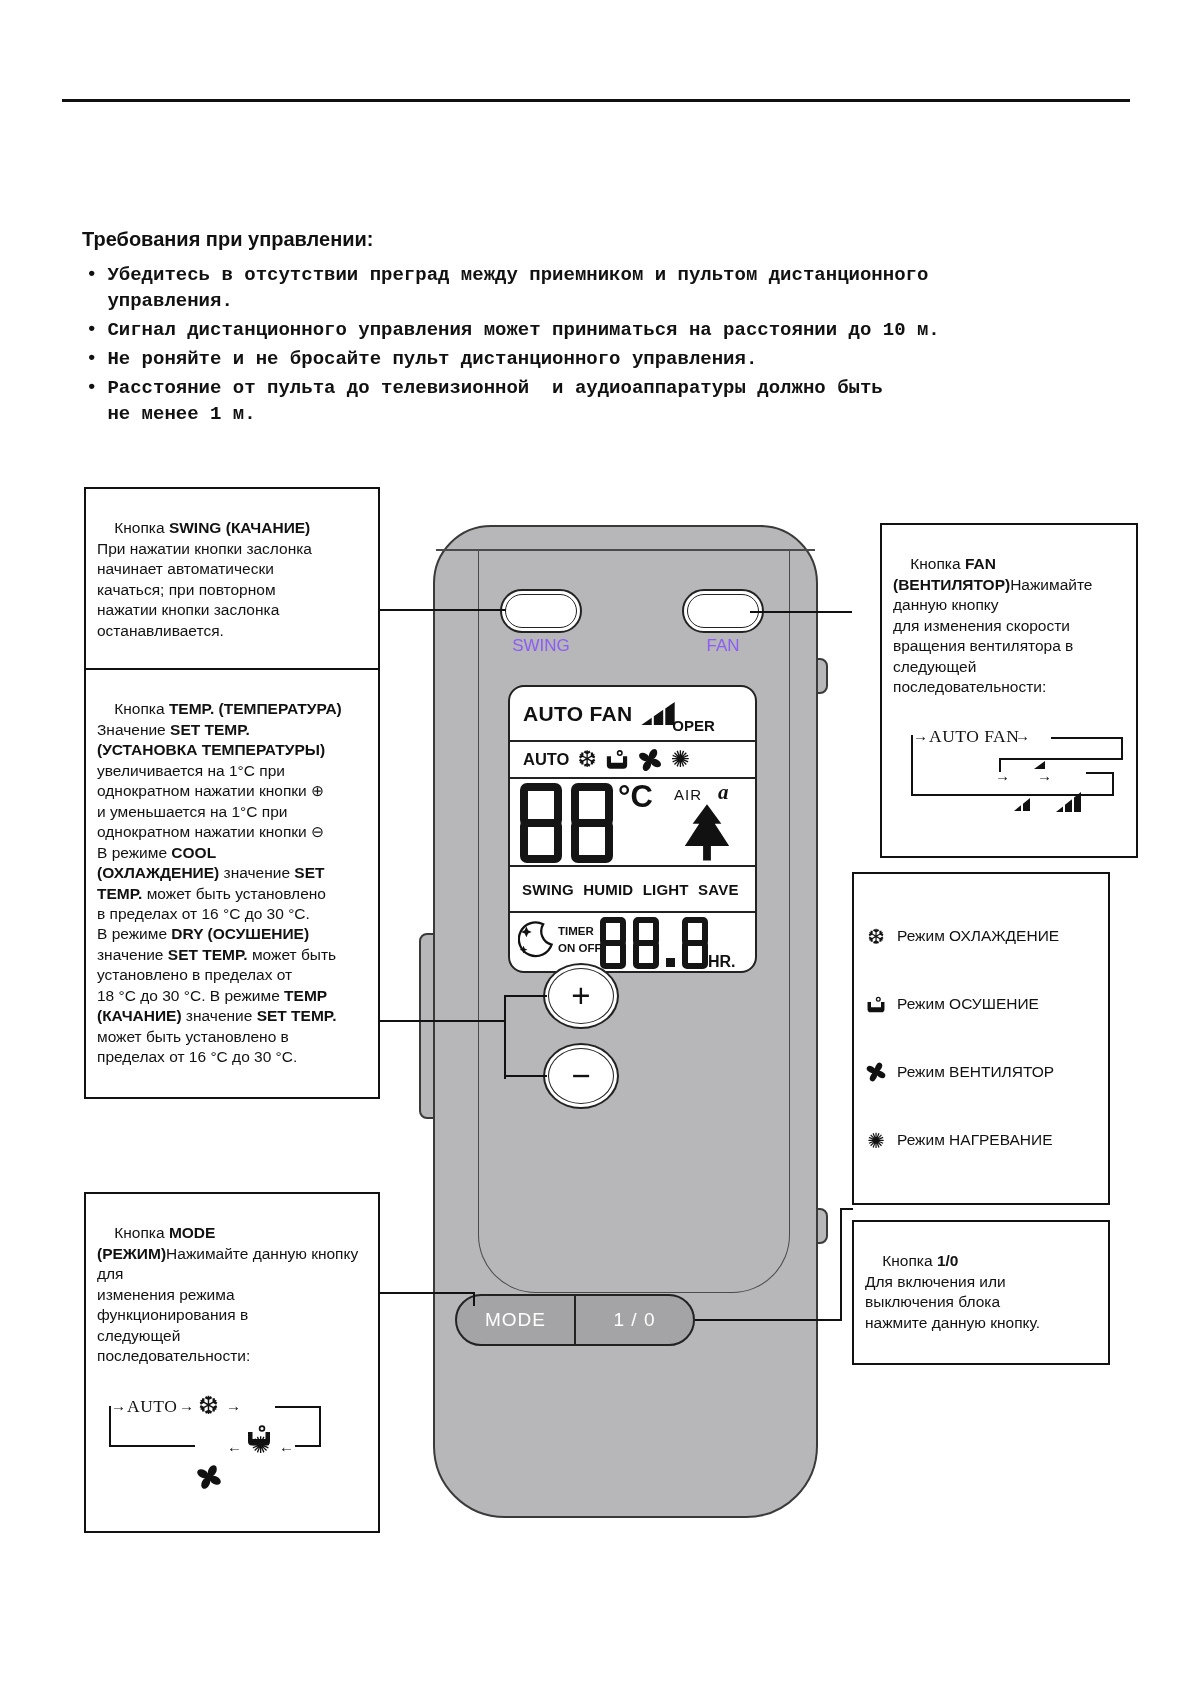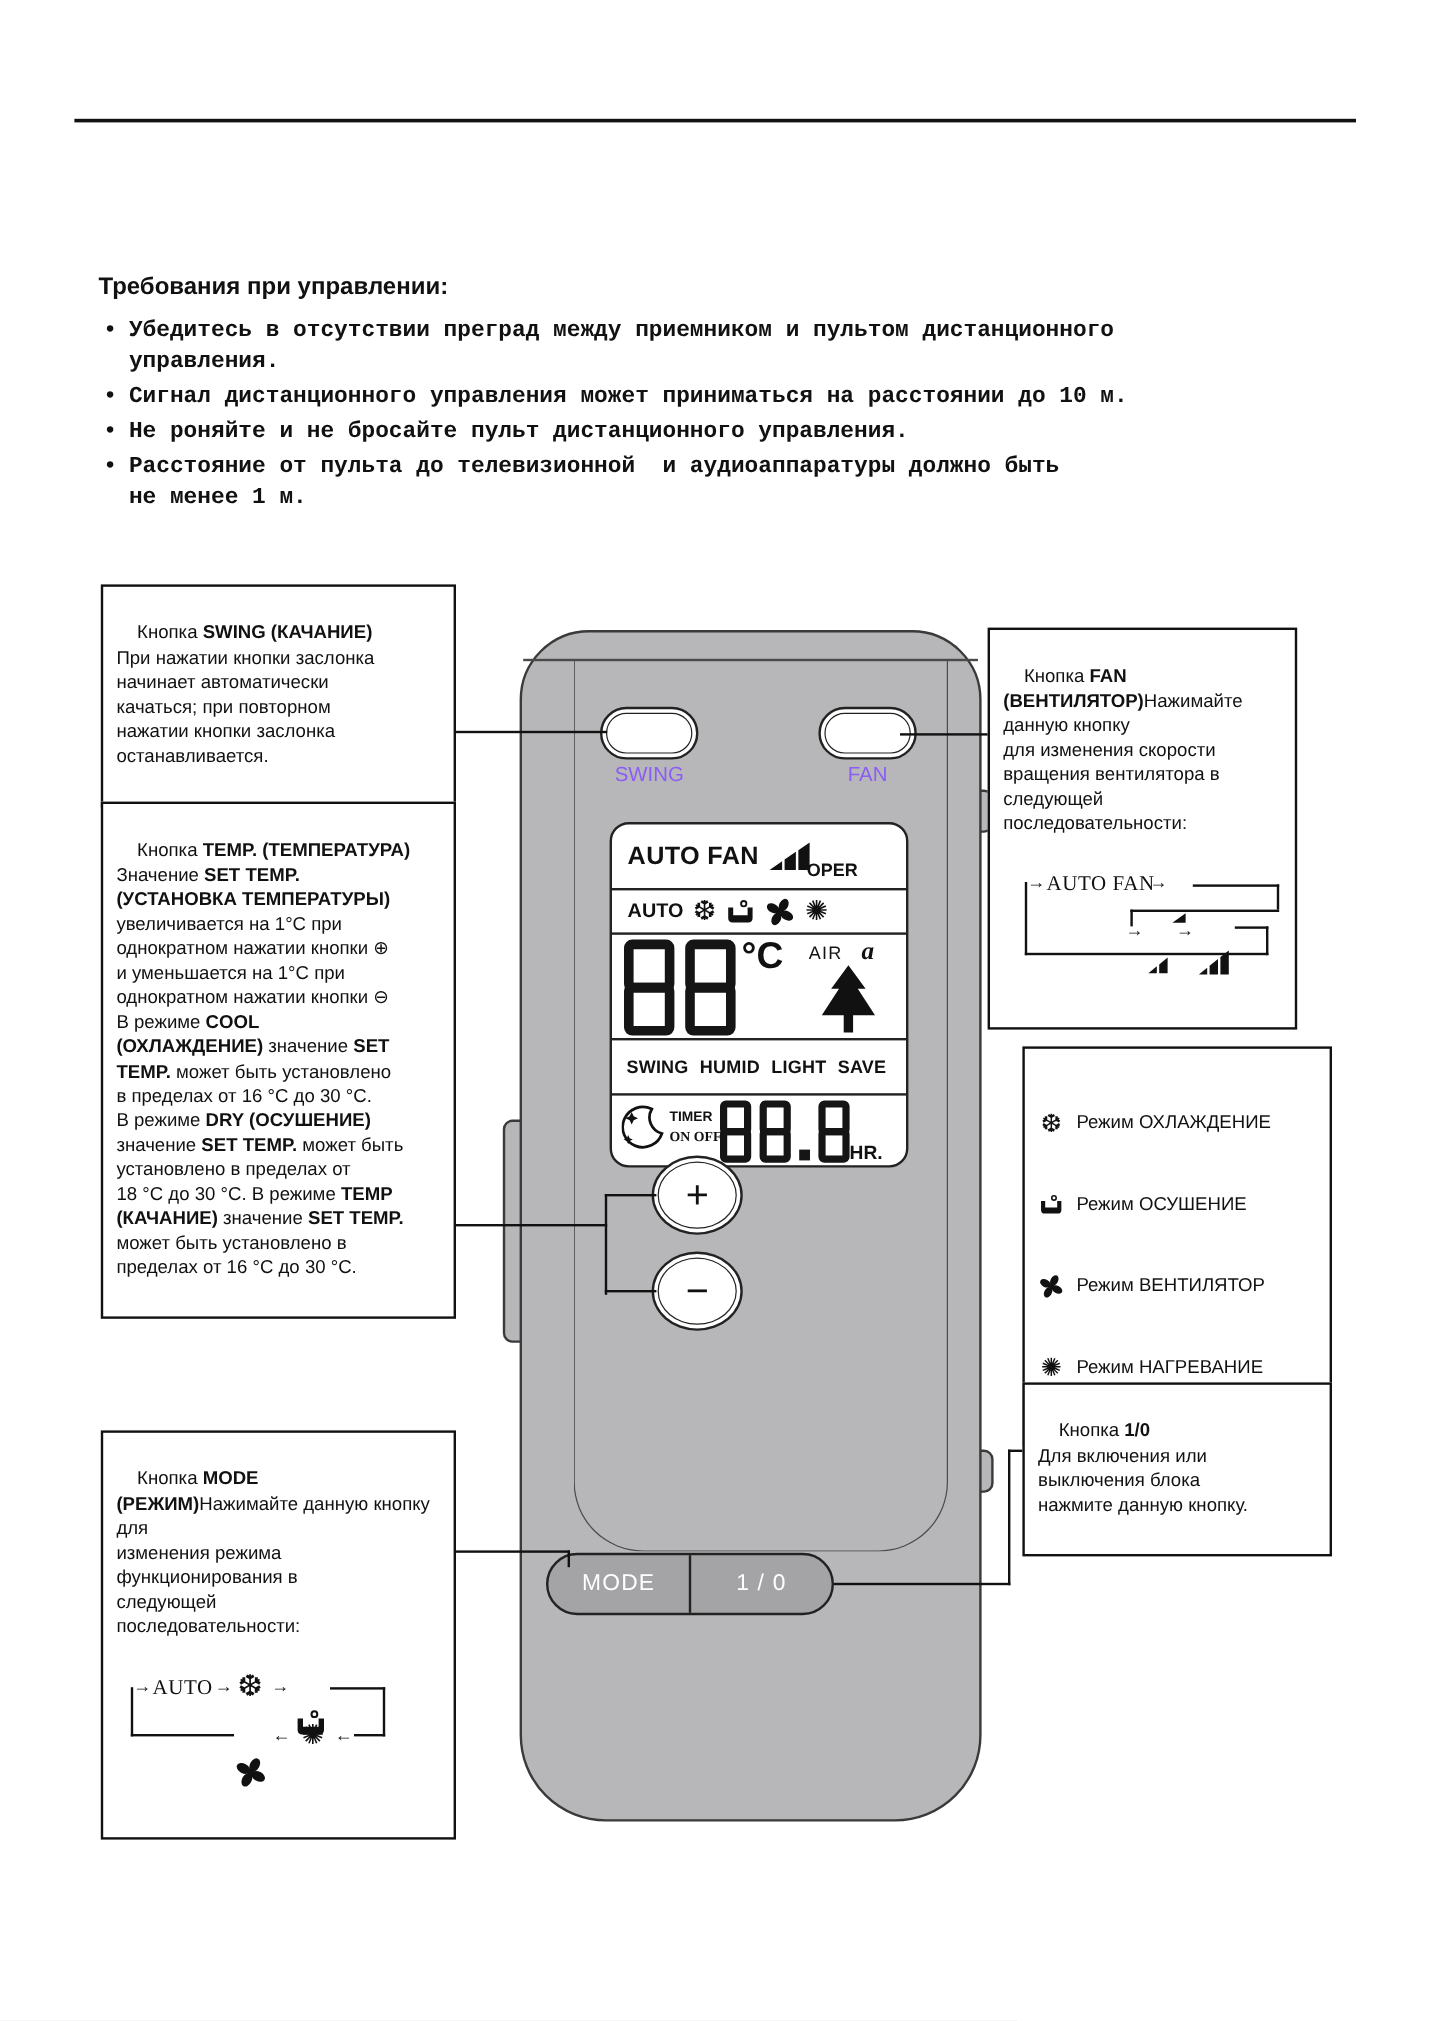--- a/index.html
+++ b/index.html
@@ -15,23 +15,23 @@
   .bullet{display:flex;font-size:19px;font-weight:bold;line-height:26px;margin-bottom:3px;font-family:Liberation Mono, monospace;}
   .bullet::before{content:"•";margin:0 10px 0 2px;}
   .bullet .btxt{white-space:pre-wrap;}
   
   .box{position:absolute;background:#fff;border:2.5px solid #111;box-sizing:border-box;
        padding:9px 11px;font-size:15.5px;line-height:1.32;white-space:pre-wrap;z-index:4;}
   .b{font-weight:bold;margin-top:36px;}
   #swing-box{left:84px;top:487px;width:296px;min-height:146px;}
   #temp-box{left:84px;top:668px;width:296px;min-height:412px;}
   #mode-box{left:84px;top:1192px;width:296px;min-height:236px;}
-  #fan-box{left:823px;top:523px;width:258px;min-height:256px;}
+  #fan-box{left:880px;top:523px;width:258px;min-height:256px;}
   #legend-box{left:852px;top:872px;width:258px;padding:8px 10px;}
-  #onoff-box{left:852px;top:1152px;width:258px;min-height:100px;}
+  #onoff-box{left:852px;top:1220px;width:258px;min-height:100px;}
   .leg-row{display:flex;align-items:center;gap:9px;height:27px;font-size:15.5px;white-space:nowrap;}
   .leg-glyph{font-size:21px;line-height:1;width:24px;text-align:center;}
   
   .diagram{position:relative;margin-top:6px;font-family:"Liberation Serif",serif;z-index:1;}
   #fan-diagram{height:82px;margin-left:10px;}
   #mode-diagram{height:88px;margin-left:2px;}
   .dseg{position:absolute;background:#111;}
   .darr{position:absolute;font-family:"Liberation Sans",sans-serif;font-size:15px;line-height:1;}
   .dlabel{position:absolute;font-size:17.5px;letter-spacing:0.5px;}
   .dglyph{position:absolute;line-height:1;}
@@ -72,21 +72,21 @@
   #lcd-r2 .mglyph{font-size:23px;line-height:1;}
   #lcd-r3{top:92px;height:86px;}
   #lcd-r3 .unit{position:absolute;left:108px;top:0;font-weight:bold;font-size:31px;}
   #lcd-r3 .air{position:absolute;left:164px;top:7px;font-size:15px;font-weight:500;letter-spacing:1px;}
   #lcd-r3 .airdir{position:absolute;left:208px;top:1px;font-family:"Liberation Serif",serif;
                   font-style:italic;font-weight:bold;font-size:21px;}
   #lcd-r4{top:180px;height:44px;display:flex;align-items:center;padding-left:12px;
           font-weight:bold;font-size:15px;word-spacing:5px;letter-spacing:0.2px;}
   #lcd-r5{top:226px;height:62px;}
   #lcd-r5 .timer{position:absolute;left:48px;top:12px;font-weight:bold;font-size:11.5px;}
-  #lcd-r5 .onoff{position:absolute;left:48px;top:29px;font-weight:bold;font-size:11.5px;font-family:Liberation Serif, serif;}
+  #lcd-r5 .onoff{position:absolute;left:48px;top:29px;font-weight:bold;font-size:11.5px;}
   #lcd-r5 .hr{position:absolute;left:198px;top:40px;font-weight:bold;font-size:16px;}
   
   .segs{display:flex;align-items:flex-end;position:absolute;}
   #temp-segs{left:10px;top:4px;}
   #timer-segs{left:90px;top:4px;}
   .ssd{display:inline-flex;flex-direction:column;}
   .big .ssd{margin-right:9px;}
   .big .ssd i{display:block;width:42px;height:44px;border:8.5px solid #151515;border-radius:7px;box-sizing:border-box;}
   .big .ssd i+i{margin-top:-8.5px;}
   .small .ssd{margin-right:7px;}

